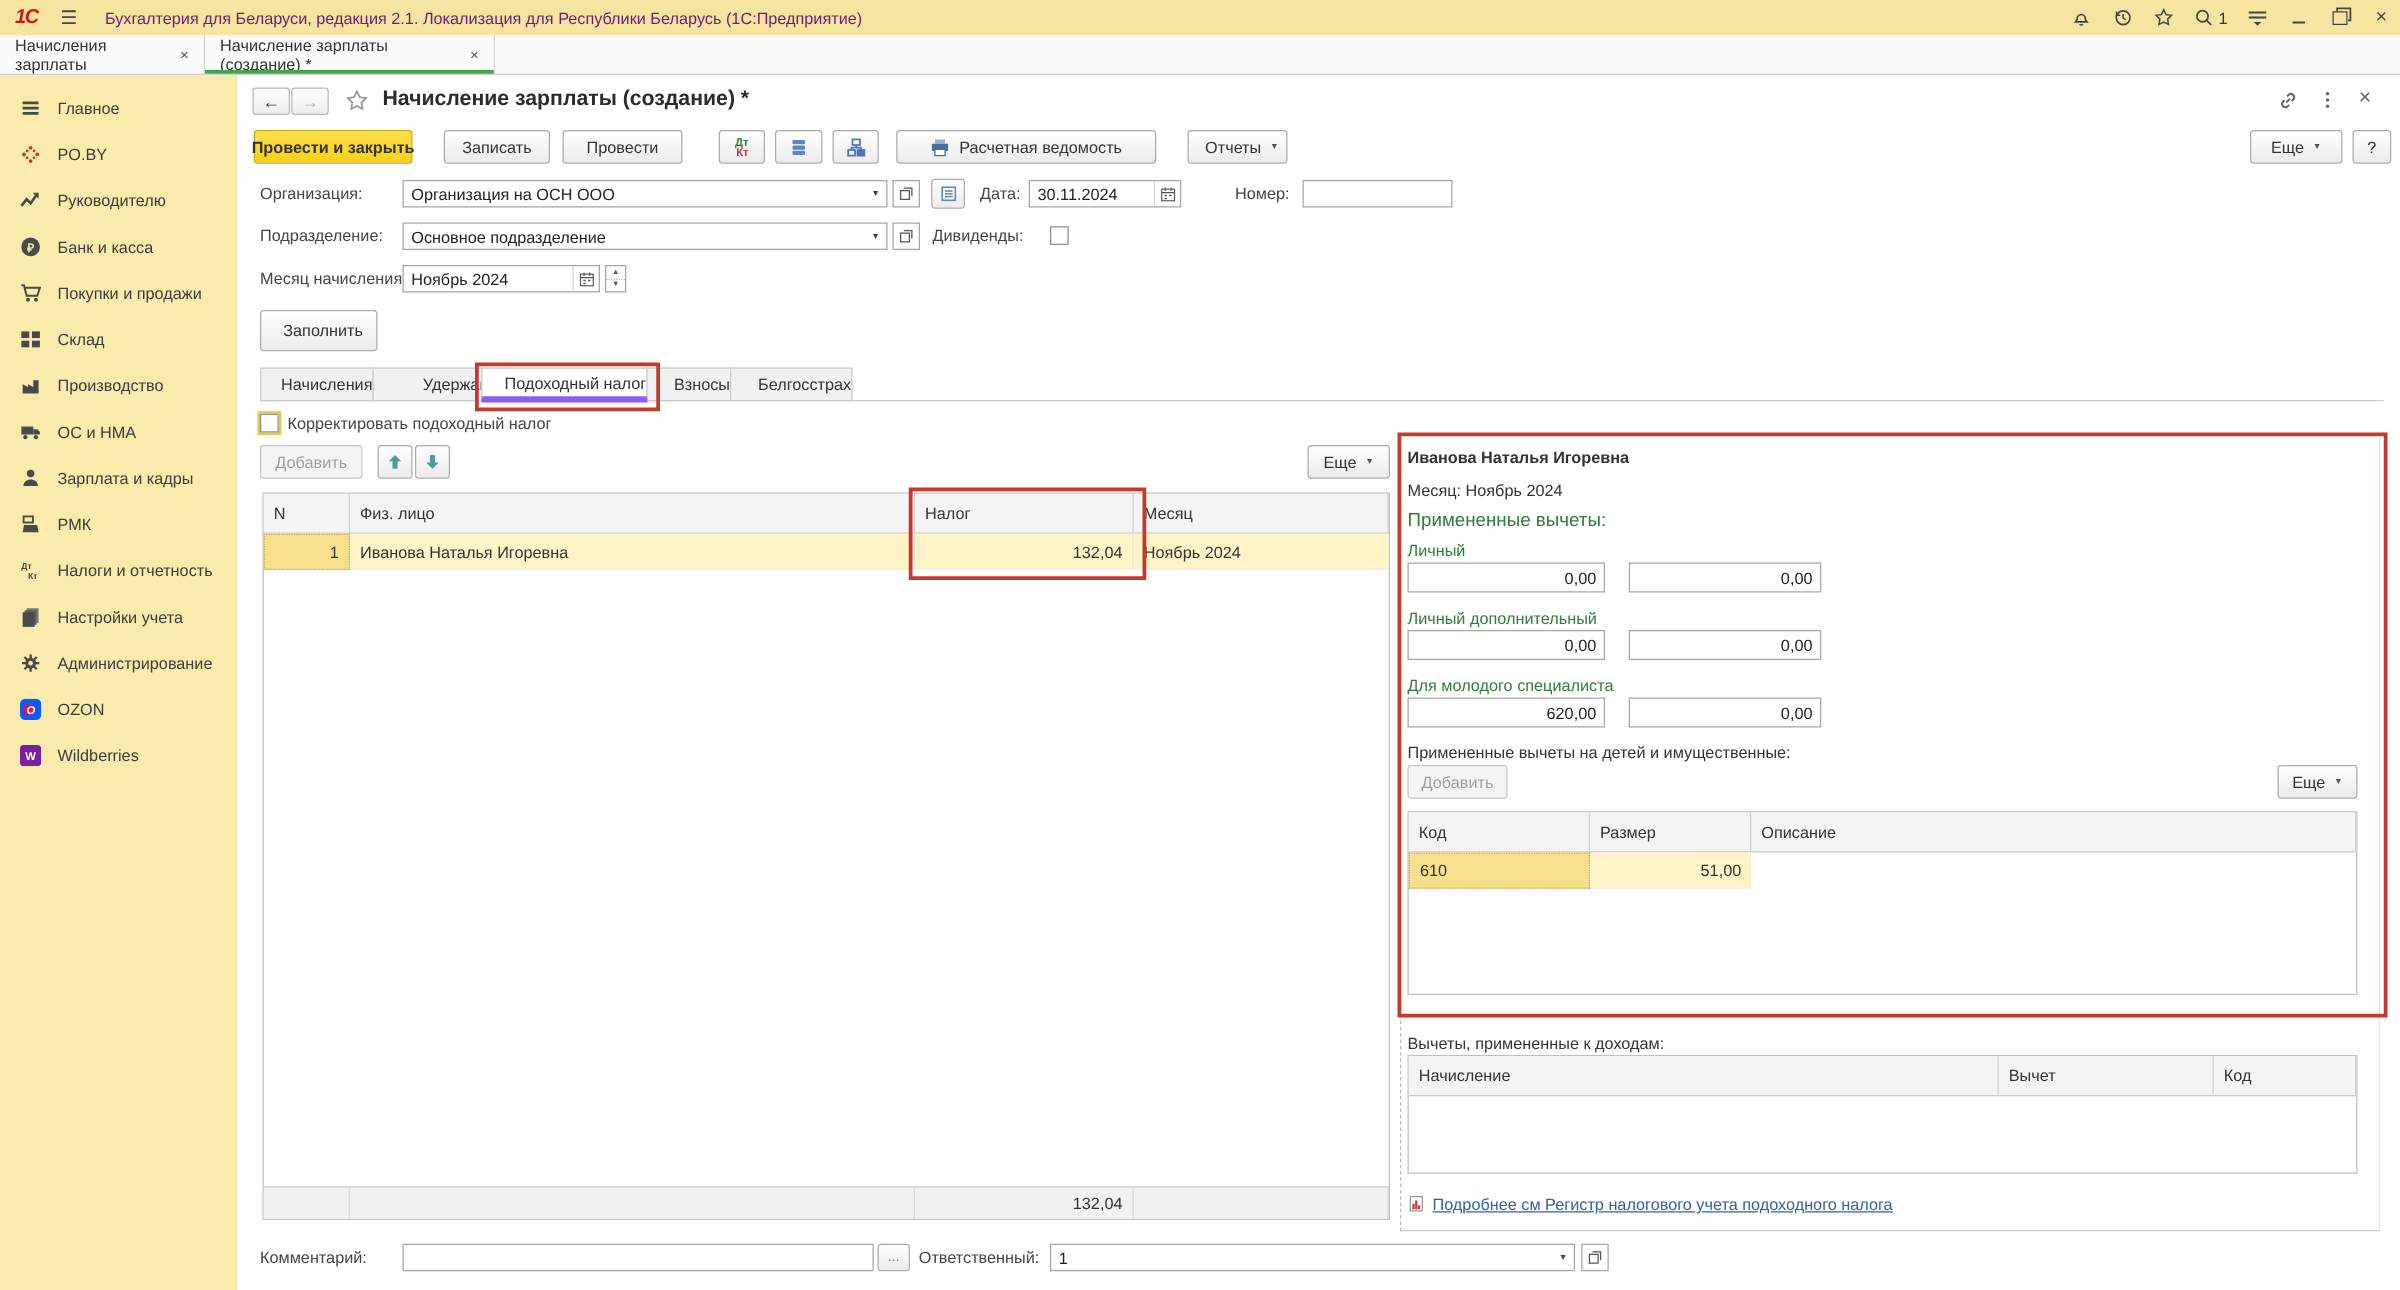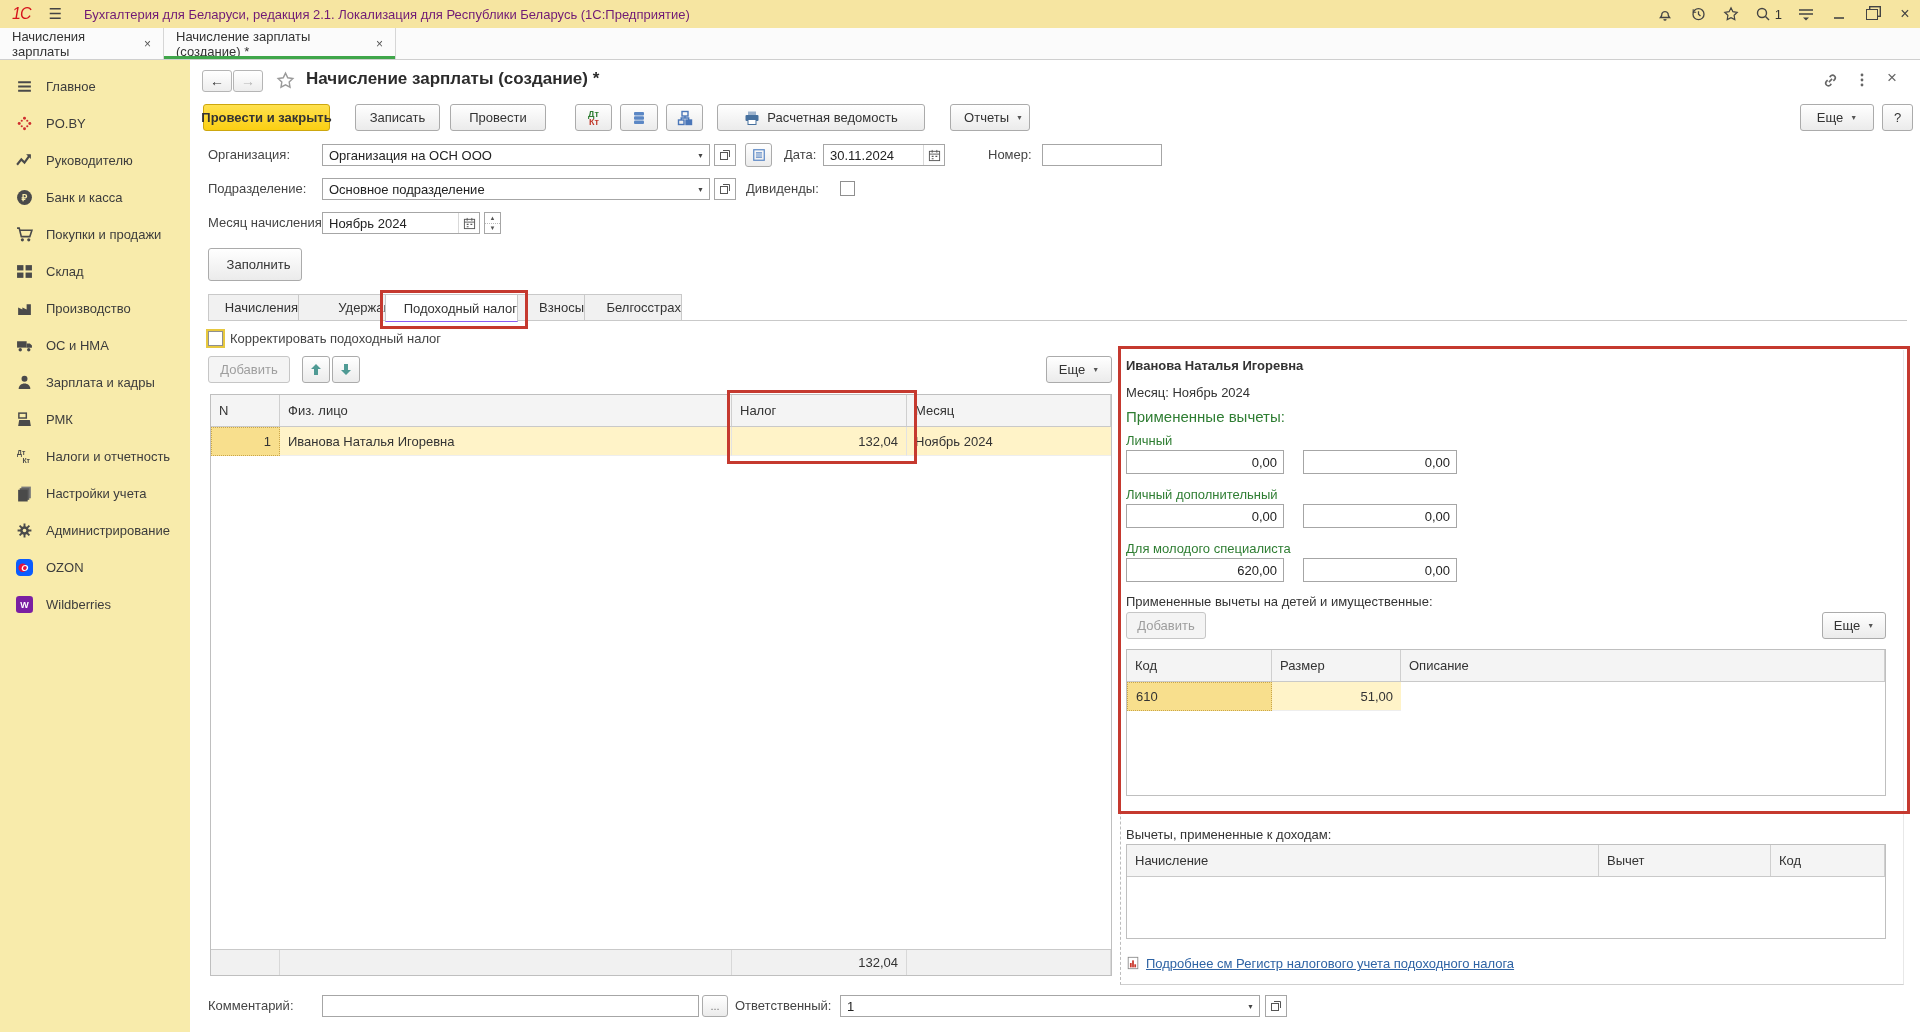--- a/index.html
+++ b/index.html
@@ -1,21 +1,21 @@
 <!DOCTYPE html>
 <html><head>
 <meta charset="utf-8">
 <style>
   html,body{margin:0;padding:0}
   body{width:1920px;height:1032px;position:relative;overflow:hidden;background:#fff;
        font-family:"Liberation Sans",sans-serif;font-size:13px;color:#333;}
   .abs{position:absolute}
   
   .titlebar{position:absolute;left:0;top:0;width:1920px;height:28px;background:#f6e5a1;display:flex;align-items:center}
-  .logo1c{font-weight:normal;font-size:16px;color:#d6131c;margin-left:12px;letter-spacing:-1px;font-style:italic}
+  .logo1c{font-weight:bold;font-size:16px;color:#d6131c;margin-left:12px;letter-spacing:-1px;font-style:italic}
   .hamb{margin-left:18px;font-size:15px;color:#444;cursor:pointer}
   .apptitle{margin-left:22px;color:#701a75}
   .tb-icons{position:absolute;right:6px;top:0;height:28px;display:flex;align-items:center;gap:15px}
   .tb-ic{width:18px;height:18px;display:flex;align-items:center;justify-content:center;cursor:pointer;color:#444}
   .searchwrap{display:flex;align-items:center;gap:4px;cursor:pointer}
   .maxbox{width:10px;height:9px;border:1.4px solid #444;box-shadow:3px -3px 0 -1.4px #f6e5a1,3px -3px 0 0 #444}
   
   .wintabs{position:absolute;left:0;top:28px;width:1920px;height:32px;background:#fbfbfb;border-bottom:1px solid #cfcfcf;box-sizing:border-box}
   .wintab{position:absolute;top:0;height:31px;display:flex;align-items:center;gap:10px;padding:0 12px;box-sizing:border-box;border-right:1px solid #d6d6d6;color:#333;cursor:pointer}
   .wintab .tx{color:#555;font-size:12px}
@@ -47,21 +47,21 @@
   .ddzone{width:17px;display:flex;align-items:center;justify-content:center;cursor:pointer;color:#444}
   .inbtn{width:20px;display:flex;align-items:center;justify-content:center;cursor:pointer;border-left:1px solid #d9d9d9}
   .sqbtn{position:absolute;width:22px;height:22px;border:1px solid #a6a6a6;background:#fff;display:flex;align-items:center;justify-content:center;cursor:pointer;box-sizing:border-box}
   .spinner{position:absolute;width:17px;height:22px;border:1px solid #a6a6a6;background:#fff;box-sizing:border-box;display:flex;flex-direction:column;cursor:pointer}
   .spinner .sp{flex:1;display:flex;align-items:center;justify-content:center;font-size:6px;color:#555}
   .spinner .sp:first-child{border-bottom:1px dotted #bbb}
   .cb{position:absolute;width:15px;height:15px;border:1px solid #8f8f8f;background:#fff;box-sizing:border-box;cursor:pointer}
   .cb.focus{box-shadow:0 0 0 2px #e7c83e}
   
   .ftab{position:absolute;top:234px;height:27px;border:1px solid #c9c9c9;background:#f1f1f1;display:flex;align-items:center;justify-content:flex-end;cursor:pointer;box-sizing:border-box;color:#333}
-  .ftab.active{background:#fff;border-bottom:1px solid #8b5cf6;z-index:3;height:28px}
+  .ftab.active{background:#fff;border-bottom:5px solid #8b5cf6;z-index:3;height:28px}
   .tabline{position:absolute;left:18px;top:260px;width:1699px;height:1px;background:#c9c9c9}
   
   .tbl{position:absolute;border:1px solid #bfbfbf;background:#fff;display:flex;flex-direction:column;box-sizing:border-box}
   .trow{display:grid}
   .cell{padding:0 8px;display:flex;align-items:center;border-right:1px solid #e2e2e2;box-sizing:border-box;white-space:pre;overflow:hidden}
   .cell:last-child{border-right:none}
   .th{background:#f4f4f4;border-bottom:1px solid #c9c9c9;color:#333}
   .th .cell{border-right:1px solid #cfcfcf;height:31px}
   .datarow .cell{height:29px;border-bottom:1px solid #eee}
   .sel .cell{background:#fff3c8}

